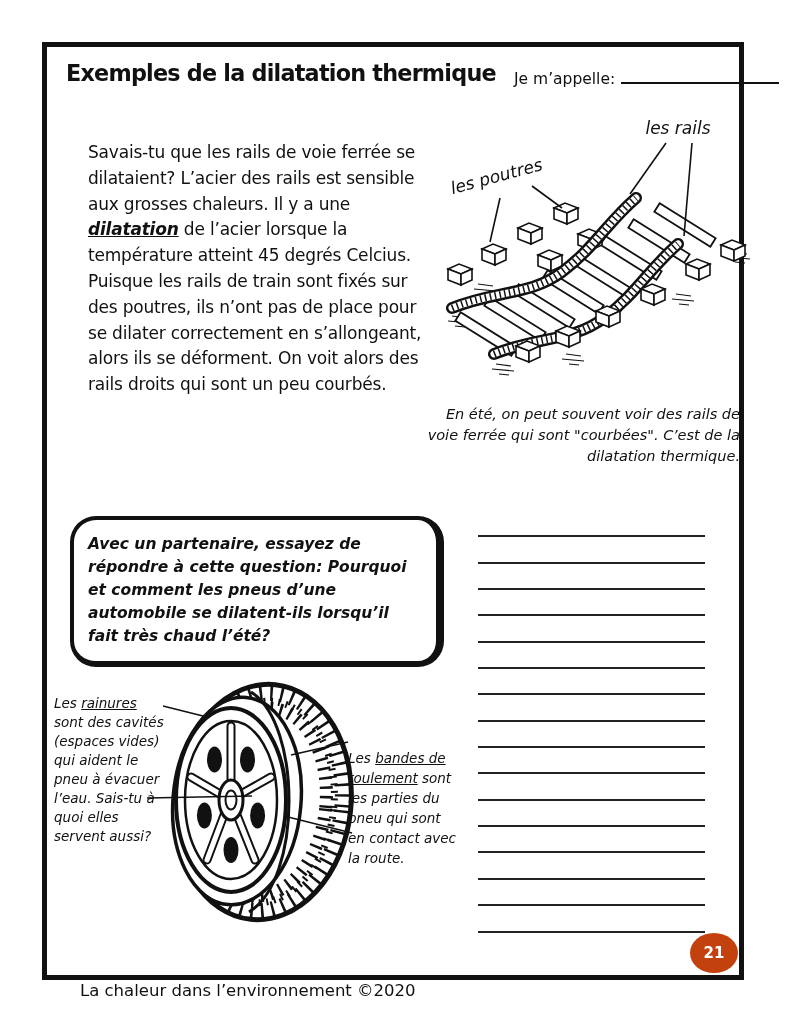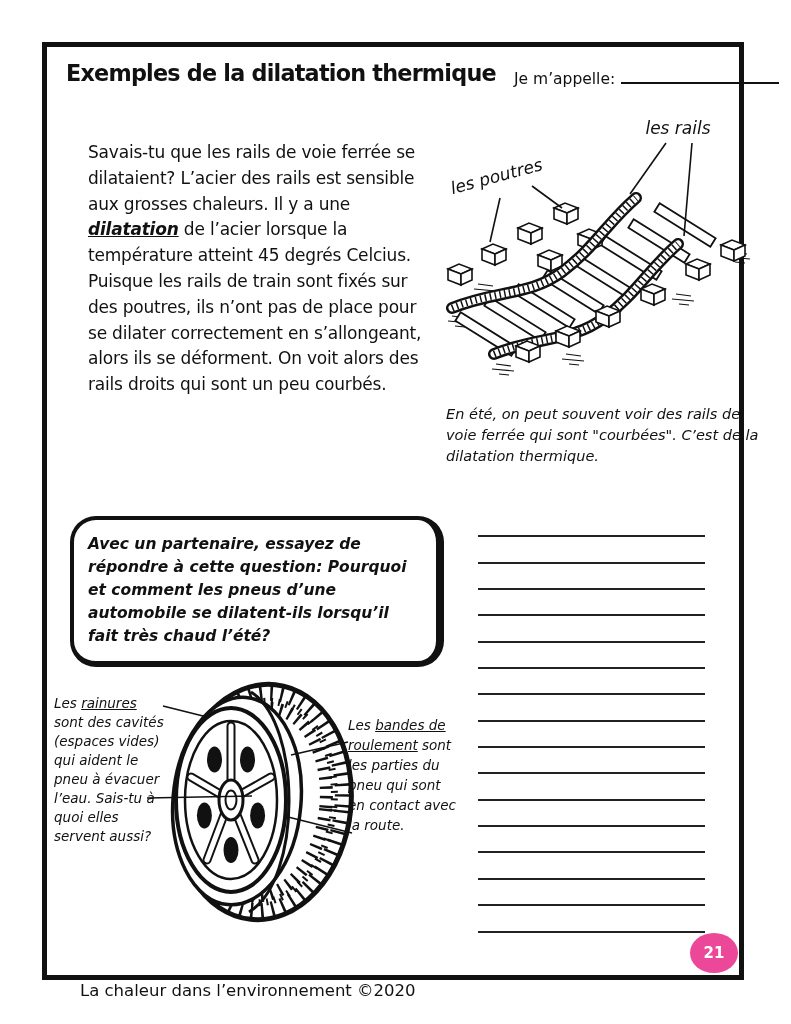--- a/index.html
+++ b/index.html
@@ -7,35 +7,35 @@
         font-family:"DejaVu Sans",sans-serif;color:#111;}
   .frame{position:absolute;left:42px;top:42px;width:702px;height:938px;border:5px solid #111;box-sizing:border-box;}
   .abs{position:absolute;}
   .title{left:66px;top:60px;font-size:23px;font-weight:700;letter-spacing:-0.8px;
          transform:scaleX(.97);transform-origin:left top;white-space:nowrap;}
   .namerow{left:478px;top:68px;font-size:15.5px;white-space:nowrap;margin-left:36px;}
   .nameline{display:inline-block;width:158px;border-bottom:2px solid #111;height:14px;margin-left:6px;}
   .intro{left:88px;top:140px;width:336px;font-size:17px;line-height:25.8px;letter-spacing:-0.2px;}
   .dil{font-style:italic;font-weight:700;text-decoration:underline;}
   .rails-svg{left:438px;top:110px;}
-  .caption{left:446px;top:404px;width:314px;font-size:14.5px;line-height:21px;
-           font-style:italic;text-align:left;font-weight:500;}
+  .caption{left:426px;top:404px;width:314px;font-size:14.5px;line-height:21px;
+           font-style:italic;text-align:right;font-weight:500;}
   .bubble{left:70px;top:516px;width:374px;box-sizing:border-box;padding:13px 14px;
           border:4px solid #111;border-right-width:8px;border-bottom-width:6px;border-radius:26px;
           font-size:15.5px;line-height:23px;font-style:italic;font-weight:700;text-align:left;background:#fff;}
   .alines{left:478px;top:511px;width:227px;}
   .wline{height:24.35px;border-bottom:2px solid #222;}
   .tire-svg{left:55px;top:680px;z-index:1;}
   .tlabel{font-size:13.5px;line-height:19px;font-style:italic;text-align:left;z-index:2;}
   .tlabel .ul{text-decoration:underline;}
   .tleft{left:54px;top:694px;width:114px;}
-  .tright{left:348px;top:715px;width:112px;line-height:20px;}
+  .tright{left:348px;top:748px;width:112px;line-height:20px;}
   .footleft{left:80px;top:954px;font-size:16.5px;white-space:nowrap;margin-top:27px;}
   .footsite{left:452px;top:951px;font-size:18.5px;white-space:nowrap;}
-  .badge{left:690px;top:933px;width:48px;height:40px;background:#ec4899;border-radius:50%;
+  .badge{left:690px;top:933px;width:48px;height:40px;background:#c2410c;border-radius:50%;
          display:flex;align-items:center;justify-content:center;color:#fff;
          font-size:15px;font-weight:700;z-index:3;}
   
   svg .cubep{fill:#fff;stroke:#111;stroke-width:1.6;}
   svg .gh{stroke:#111;stroke-width:1.1;}
   svg .tie{fill:#fff;stroke:#111;stroke-width:1.8;}
   svg .railA{stroke:#111;stroke-width:12;fill:none;stroke-linecap:round;}
   svg .railB{stroke:#fff;stroke-width:7;fill:none;stroke-linecap:round;}
   svg .railC{stroke:#111;stroke-width:7;fill:none;stroke-dasharray:1.5 3.4;}
   svg .lead{stroke:#111;stroke-width:1.6;}

